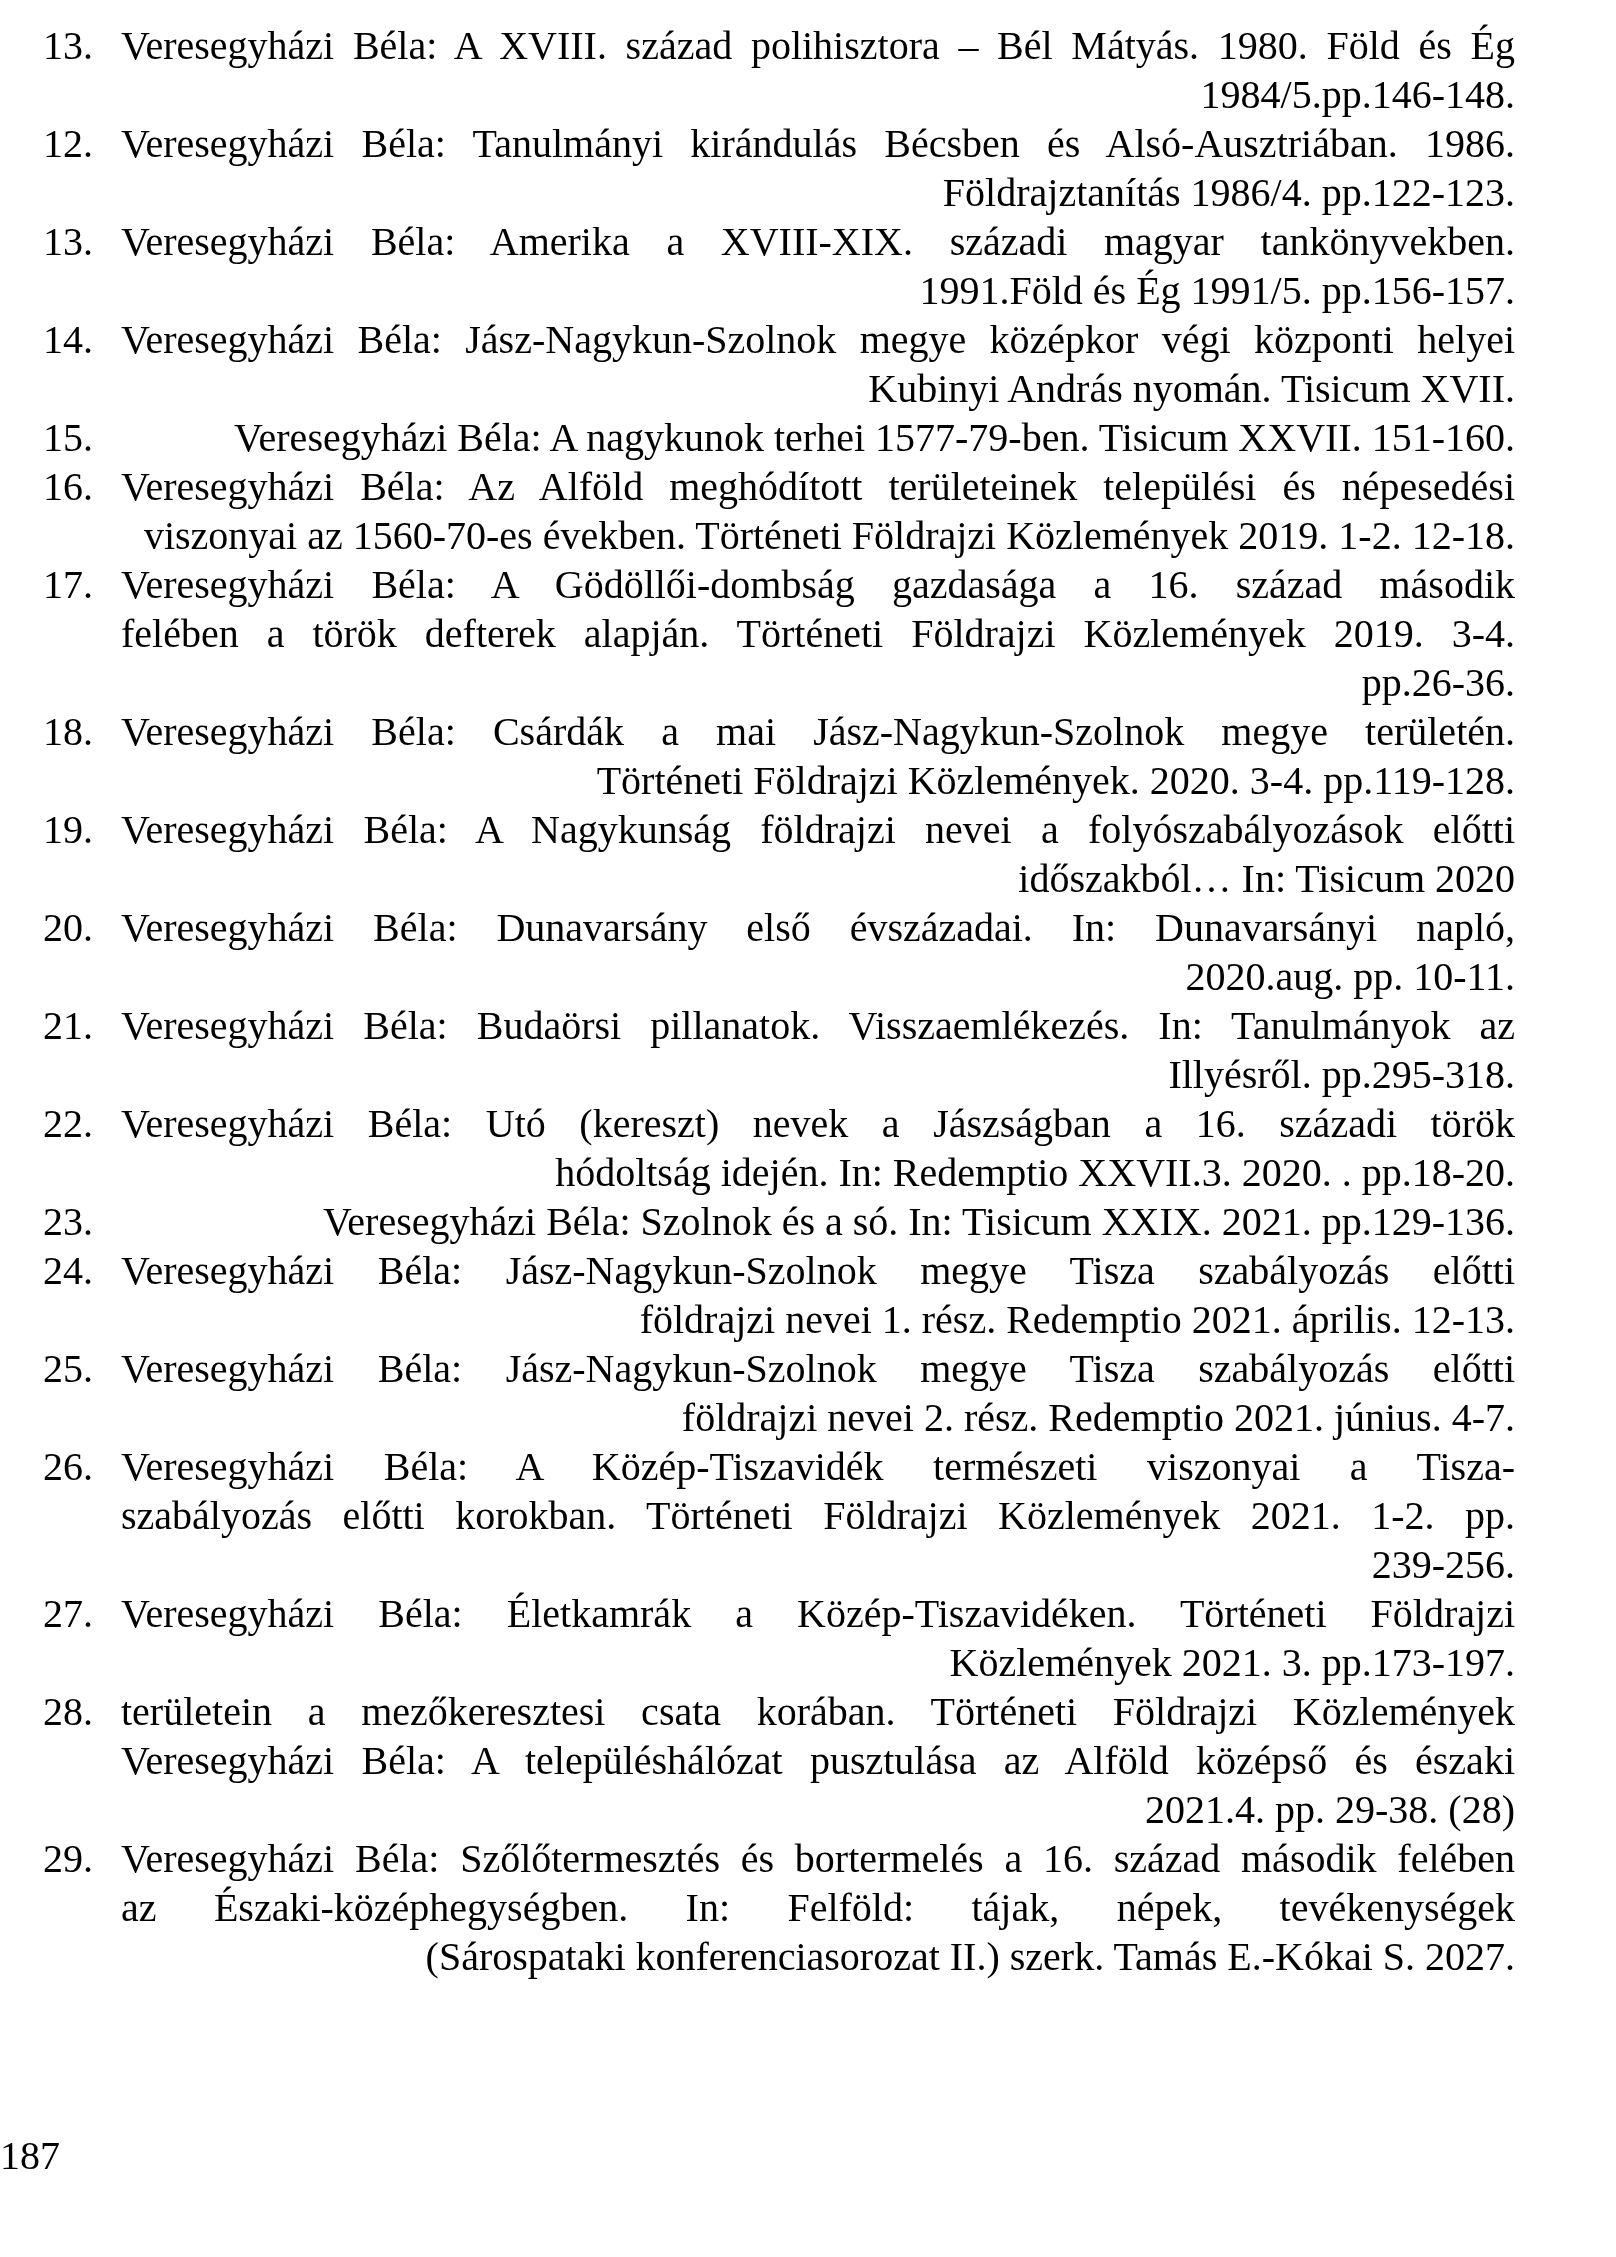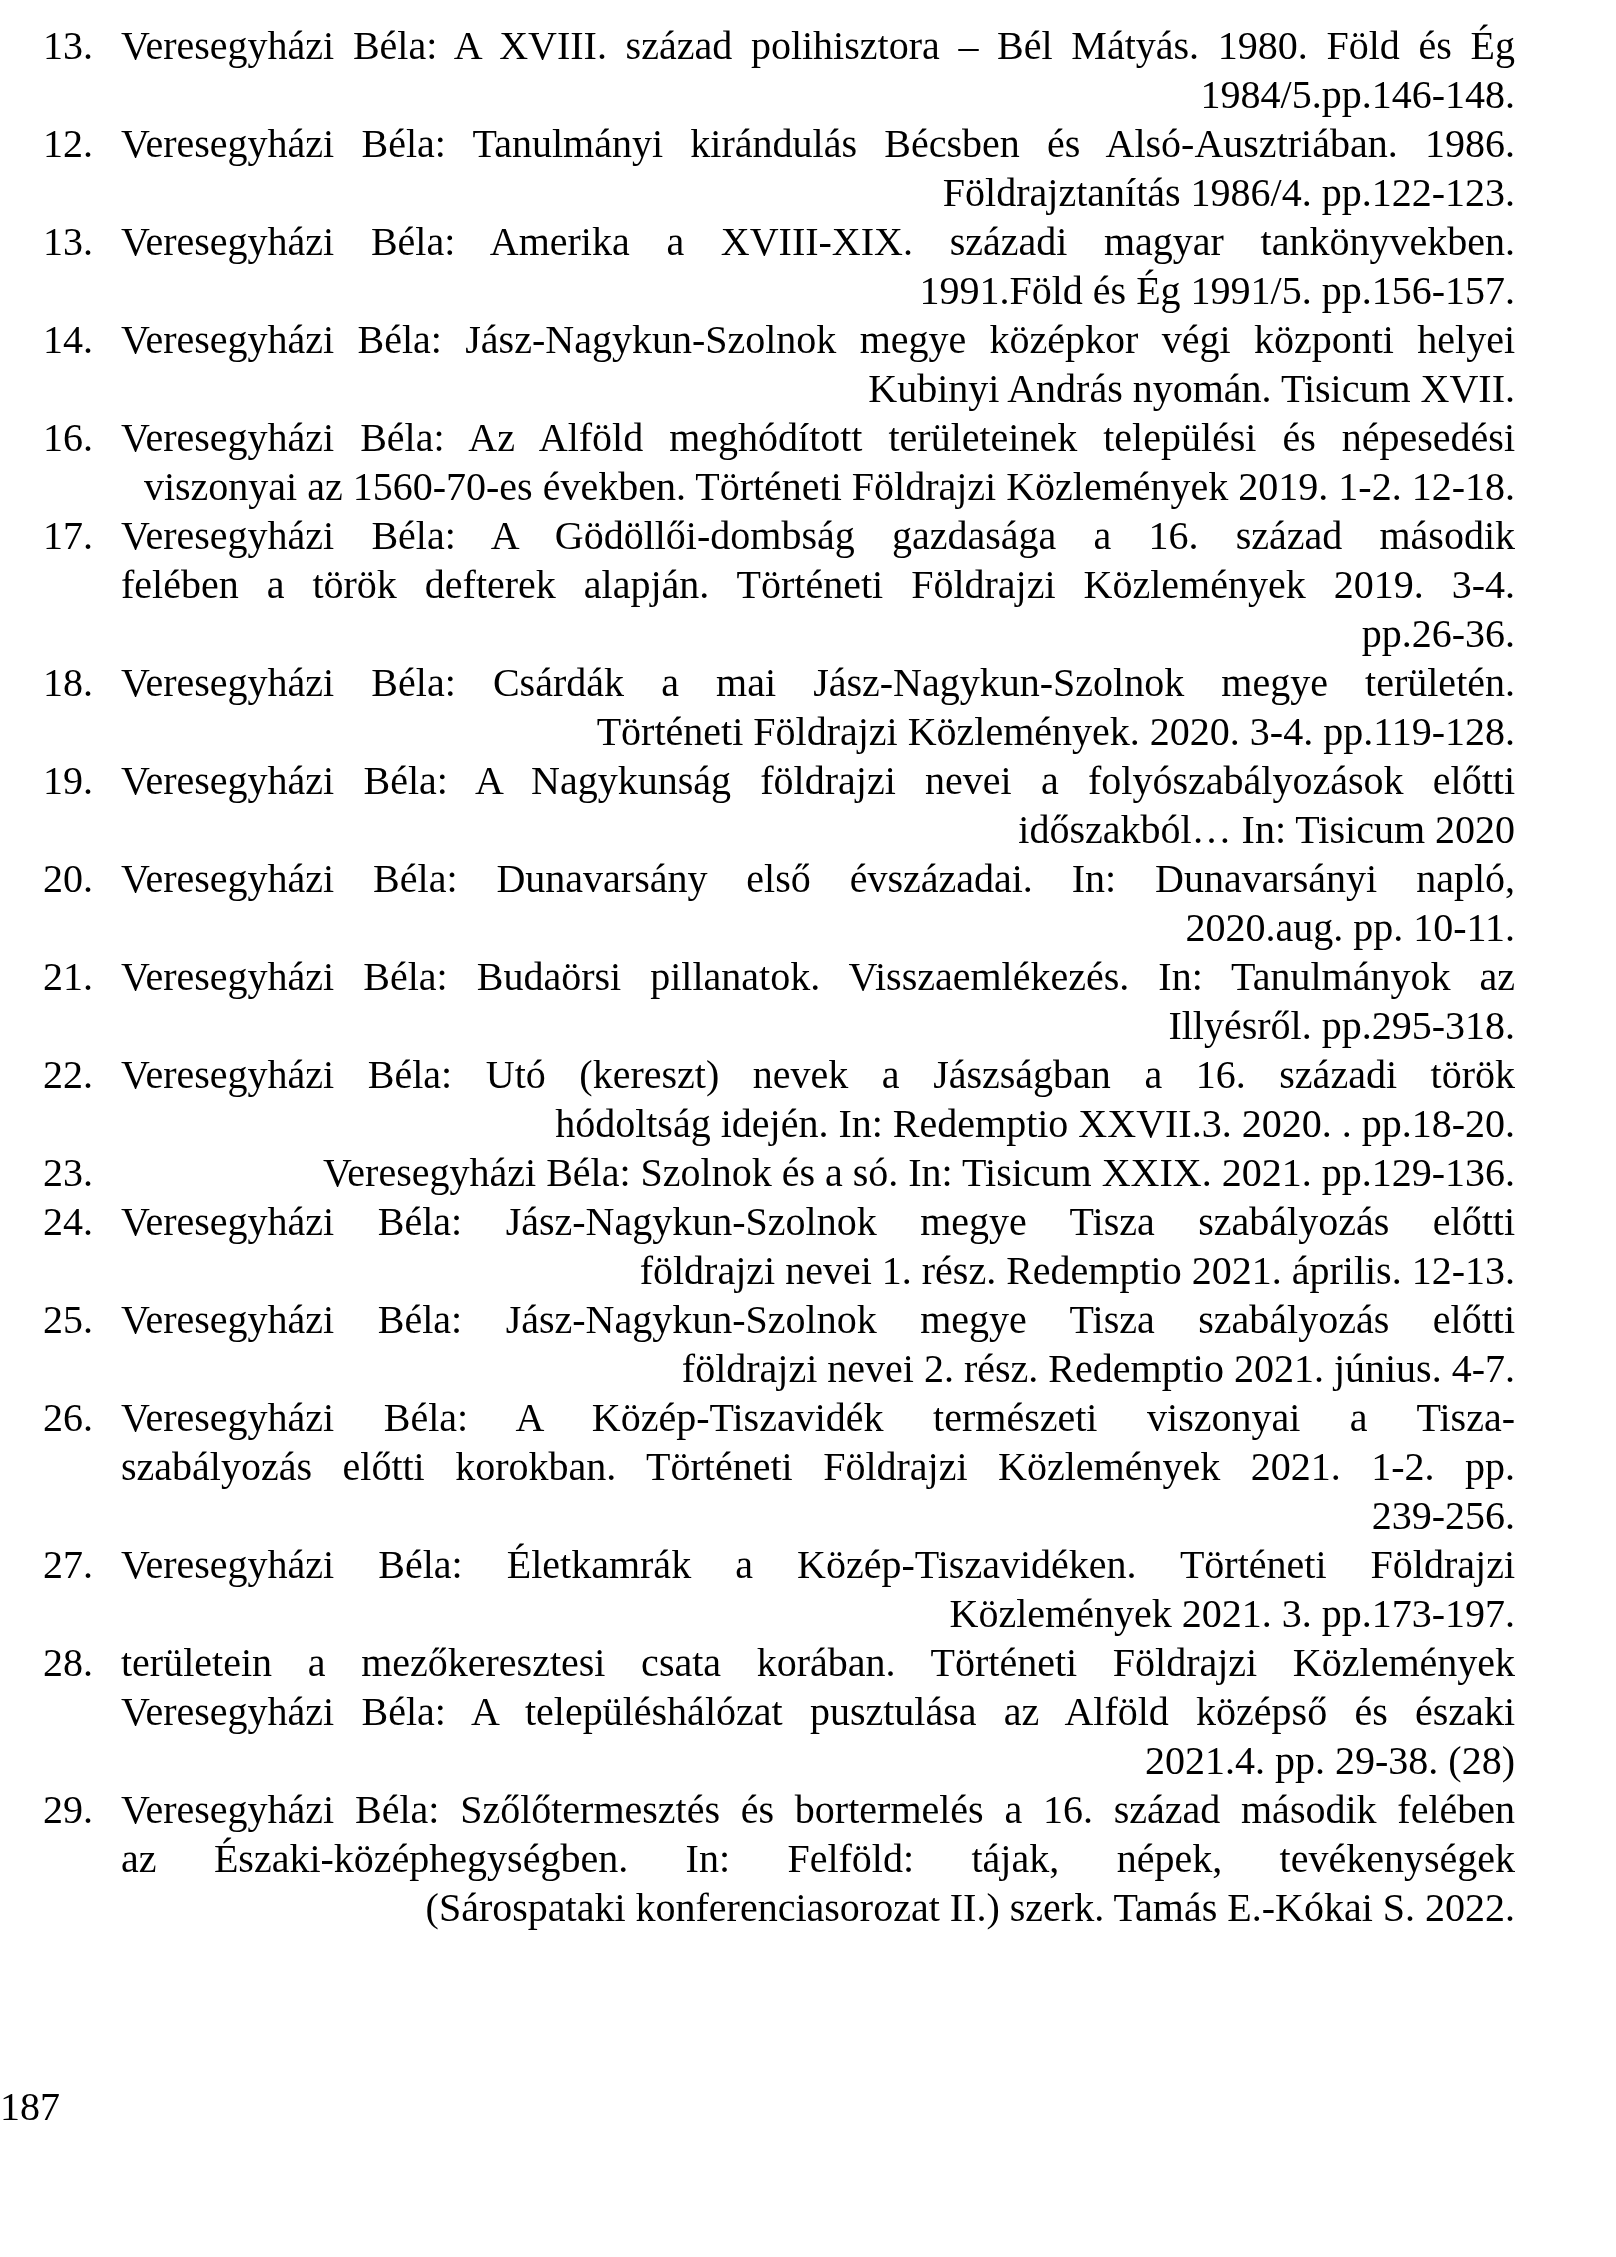--- a/index.html
+++ b/index.html
@@ -68,20 +68,26 @@
         <div class="bib-lines">
           <div class="bib-line justified"><span class="line-text" style="">Veresegyházi Béla: Amerika a XVIII-XIX. századi magyar tankönyvekben.</span></div>
           <div class="bib-line last"><span class="line-text" style="">1991.Föld és Ég 1991/5. pp.156-157.</span></div>
         </div>
       </div>
       <div class="bib-item">
         <span class="bib-num">14.</span>
         <div class="bib-lines">
           <div class="bib-line justified"><span class="line-text" style="">Veresegyházi Béla: Jász-Nagykun-Szolnok megye középkor végi központi helyei</span></div>
           <div class="bib-line last"><span class="line-text" style="">Kubinyi András nyomán. Tisicum XVII.</span></div>
+        </div>
+      </div>
+      <div class="bib-item">
+        <span class="bib-num">15.</span>
+        <div class="bib-lines">
+          <div class="bib-line last"><span class="line-text" style="">Veresegyházi Béla: A nagykunok terhei 1577-79-ben. Tisicum XXVII. 151-160.</span></div>
         </div>
       </div>
       <div class="bib-item">
         <span class="bib-num">16.</span>
         <div class="bib-lines">
           <div class="bib-line justified"><span class="line-text" style="">Veresegyházi Béla: Az Alföld meghódított területeinek települési és népesedési</span></div>
           <div class="bib-line last"><span class="line-text" style="">viszonyai az 1560-70-es években. Történeti Földrajzi Közlemények 2019. 1-2. 12-18.</span></div>
         </div>
       </div>
       <div class="bib-item">
@@ -168,21 +174,21 @@
           <div class="bib-line justified"><span class="line-text" style="">területein a mezőkeresztesi csata korában. Történeti Földrajzi Közlemények</span></div>
           <div class="bib-line justified"><span class="line-text" style="">Veresegyházi Béla: A településhálózat pusztulása az Alföld középső és északi</span></div>
           <div class="bib-line last"><span class="line-text" style="">2021.4. pp. 29-38. (28)</span></div>
         </div>
       </div>
       <div class="bib-item">
         <span class="bib-num">29.</span>
         <div class="bib-lines">
           <div class="bib-line justified"><span class="line-text" style="">Veresegyházi Béla: Szőlőtermesztés és bortermelés a 16. század második felében</span></div>
           <div class="bib-line justified"><span class="line-text" style="">az Északi-középhegységben. In: Felföld: tájak, népek, tevékenységek</span></div>
-          <div class="bib-line last"><span class="line-text" style="">(Sárospataki konferenciasorozat II.) szerk. Tamás E.-Kókai S. 2022.</span></div>
+          <div class="bib-line last"><span class="line-text" style="">(Sárospataki konferenciasorozat II.) szerk. Tamás E.-Kókai S. 2027.</span></div>
         </div>
       </div>
     </main>
   <footer class="page-footer">
     <span class="page-number">187</span>
   </footer>
 </div>
 
 
 </body></html>

